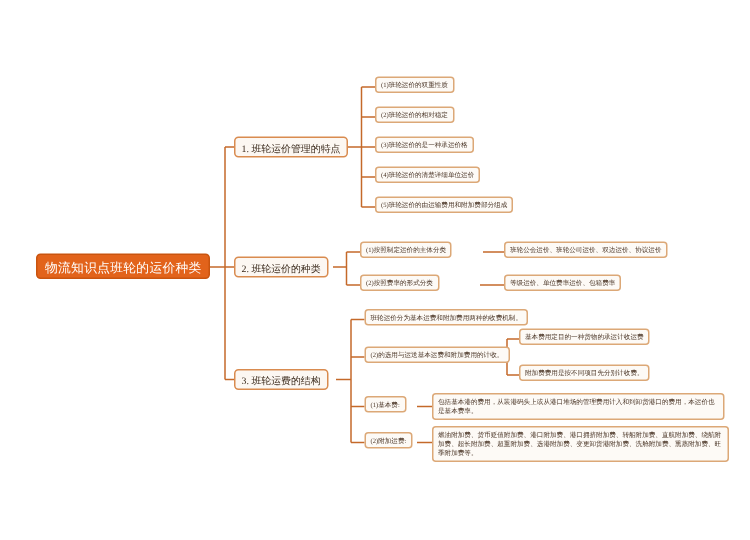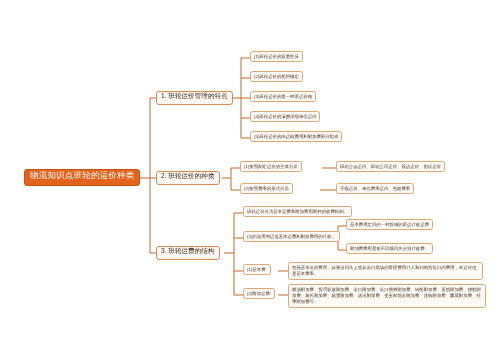--- a/index.html
+++ b/index.html
@@ -6,21 +6,21 @@
   body{
     width:500px;height:360px;
     background:#ffffff;
     font-family:"Liberation Sans","DejaVu Sans",sans-serif;
     overflow:hidden;
   }
   #canvas{position:relative;width:500px;height:360px;}
 
   svg#links{position:absolute;left:0;top:0;width:500px;height:360px;pointer-events:none;}
 
-  .node{position:absolute;box-sizing:border-box;display:flex;align-items:flex-start;}
+  .node{position:absolute;box-sizing:border-box;display:flex;align-items:flex-end;font-family:Liberation Serif, serif;}
 
   
   .root{
     background:#E2631B;
     border:1px solid #C9540F;
     border-radius:3px;
     color:#ffffff;
     font-size:8.5px;
     letter-spacing:.2px;
     padding:0 5px;

